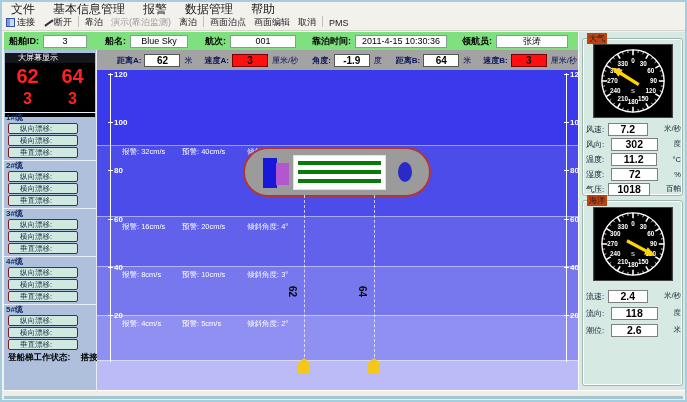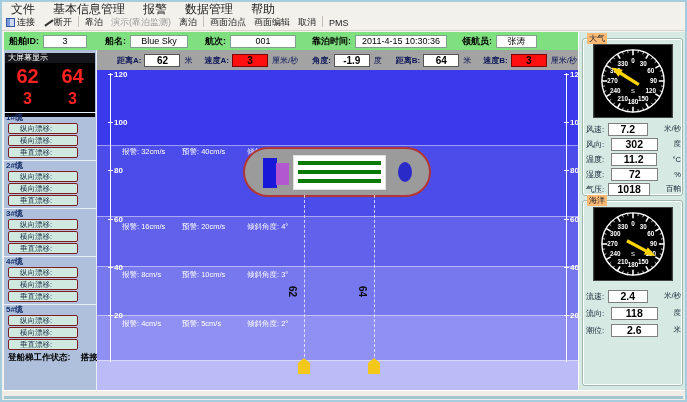--- a/index.html
+++ b/index.html
@@ -16,21 +16,21 @@
   .tico{display:inline-block;width:9px;height:9px;}
   .ico-grid{border:1px solid #3355aa;background:linear-gradient(90deg,#7b9bd8 50%,#cdd8ee 50%);}
   .ico-pen{position:relative;}
   .ico-pen::before{content:"";position:absolute;left:1px;top:4px;width:10px;height:2px;background:#333;transform:rotate(-35deg);}
   
   .greenbar{position:absolute;left:2px;top:30px;width:574px;height:18px;display:flex;align-items:center;font-size:9px;color:#000;}
   .glabel{font-weight:bold;margin-right:4px;white-space:nowrap;}
   .gval{height:13px;background:#fff;border:1px solid #7fa08f;display:flex;align-items:center;justify-content:center;font-size:9px;}
   
   .lpanel{position:absolute;left:2px;top:48px;width:93px;height:340px;background:#afc0dc;border-right:1px solid #e9eef6;}
-  .dtitle{position:absolute;left:1px;top:3px;width:90px;height:10px;background:#15151c;color:#fff;font-size:8px;line-height:10px;padding-left:3px;white-space:nowrap;overflow:hidden;}
+  .dtitle{position:absolute;left:1px;top:3px;width:90px;height:10px;background:#15151c;color:#fff;font-size:8px;line-height:10px;padding-left:13px;white-space:nowrap;overflow:hidden;}
   .ddisp{position:absolute;left:1px;top:13px;width:90px;height:54px;background:#000;}
   .drow{display:flex;justify-content:space-around;font-weight:bold;}
   .sec-h{height:10px;font-size:8px;font-weight:bold;color:#17306b;border-top:1px solid #e8eef8;padding-left:2px;line-height:10px;}
   .crow{position:absolute;left:4px;width:70px;height:11px;background:#cfe9e1;border:1px solid #7f1d1d;border-radius:2px;font-size:7.5px;color:#1a2f45;line-height:9px;padding-left:11px;white-space:nowrap;overflow:hidden;}
   .sec{position:absolute;left:0;width:93px;height:48px;}
   .ladder{position:absolute;left:4px;top:302px;font-size:8.5px;font-weight:bold;color:#000;white-space:nowrap;}
   
   .mstrip{position:absolute;left:95px;top:48px;width:481px;height:20px;background:#a3a3a3;display:flex;align-items:center;font-size:8px;color:#0a1458;}
   .mlabel{font-weight:bold;white-space:nowrap;}
   .mval{height:13px;background:#fff;border:1px solid #555;display:flex;align-items:center;justify-content:center;font-weight:bold;font-size:10px;color:#000;}
@@ -44,21 +44,21 @@
   .tick{position:absolute;color:#fff;font-size:8px;font-weight:bold;padding-left:4px;}
   .tick::before{content:"";position:absolute;left:-2px;top:4px;width:5px;height:1px;background:#fff;}
   .alert-row span{position:absolute;color:#fff;font-size:7.5px;white-space:nowrap;}
   .ship{position:absolute;left:146px;top:77px;width:188px;height:50px;background:#9b9b9b;border:2px solid #b23636;border-radius:25px;}
   .dashline{position:absolute;top:125px;height:167px;width:0;border-left:1px dashed rgba(240,240,255,.8);}
   .rotlbl{position:absolute;color:#0a0a0a;font-size:10px;font-weight:bold;transform:rotate(90deg);}
   .pin{position:absolute;width:12px;height:16px;background:#f3c81a;clip-path:polygon(50% 0,100% 32%,100% 100%,0 100%,0 32%);}
   
   .rpanel{position:absolute;left:576px;top:30px;width:109px;height:358px;background:#d7e9e3;border-left:1px solid #fff;}
   .gbox{position:absolute;left:3px;width:101px;border:1px solid #9fb8ae;box-shadow:inset 0 0 0 1px #fff;border-radius:3px;}
-  .legend{position:absolute;top:-6px;left:4px;background:#fdba74;padding:0 2px;font-size:8px;color:#123;}
+  .legend{position:absolute;top:-6px;left:4px;background:#c2410c;padding:0 2px;font-size:8px;color:#123;}
   .gauge{position:absolute;left:10px;width:80px;height:74px;border:1px solid #444;}
   .rrow{position:absolute;left:3px;width:95px;height:14px;display:flex;align-items:center;}
   .rlabel{width:26px;font-size:8px;color:#123;white-space:nowrap;}
   .rval{width:48px;height:13px;background:#fff;border:1px solid #808080;display:flex;align-items:center;justify-content:center;font-weight:bold;font-size:10.5px;color:#000;}
   .runit{margin-left:16px;font-size:7.5px;color:#123;white-space:nowrap;}
   
   .statusbar{position:absolute;left:0;top:388px;width:100%;height:14px;background:#f0ede7;border-top:1px solid #fff;}
   .statusline{position:absolute;left:2px;right:2px;top:5px;height:3px;background:#a4c6d2;}
 </style>
 </head>
@@ -98,21 +98,21 @@
   <div class="greenbar" style="background: rgb(126, 224, 126);">
     <span class="glabel" style="margin-left:5px">船舶ID:</span>
     <span class="gval" style="width:44px">3</span>
     <span class="glabel" style="margin-left:18px">船名:</span>
     <span class="gval" style="width:58px">Blue Sky</span>
     <span class="glabel" style="margin-left:17px">航次:</span>
     <span class="gval" style="width:66px">001</span>
     <span class="glabel" style="margin-left:16px">靠泊时间:</span>
     <span class="gval" style="width:92px">2011-4-15 10:30:36</span>
     <span class="glabel" style="margin-left:15px">领航员:</span>
-    <span class="gval" style="width:41px">张涛</span>
+    <span class="gval" style="width:72px">张涛</span>
   </div>
 
   <div class="lpanel">
     <div class="dtitle">大屏幕显示</div>
     <div class="ddisp">
       <div class="drow" style="font-size:20px;margin-top:2px;">
         <span style="color: rgb(255, 34, 34);">62</span>
         <span style="color: rgb(255, 34, 34);">64</span>
       </div>
       <div class="drow" style="font-size:16px;margin-top:2px;">

